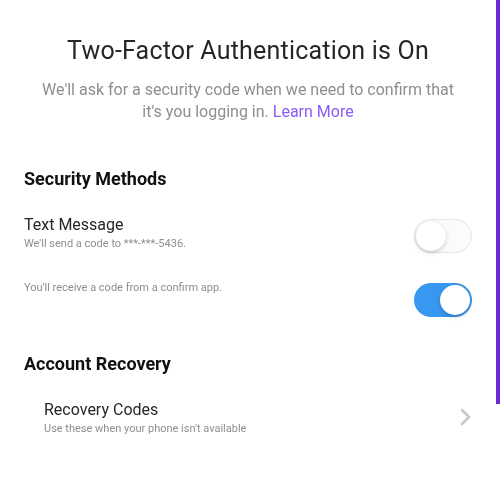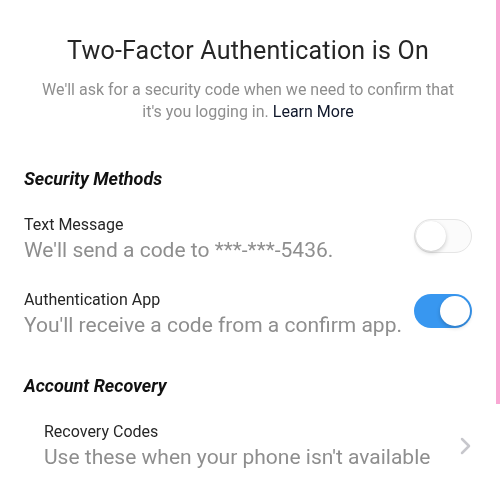--- a/index.html
+++ b/index.html
@@ -8,21 +8,21 @@
     font-family: -apple-system, BlinkMacSystemFont, "Segoe UI", Roboto, Helvetica, Arial, sans-serif;
     background: #fff;
     color: #262626;
     position: relative;
   }
   .screen {
     width: 500px;
     height: 404px;
     background: #fff;
     position: relative;
-    border-right: 4px solid #f9a8d4;
+    border-right: 4px solid #6d28d9;
   }
   .content {
     padding: 0 24px;
   }
   .page-title {
     font-size: 25px;
     font-weight: 400;
     text-align: center;
     color: #262626;
     padding-top: 36px;
@@ -30,46 +30,45 @@
   }
   .page-sub {
     font-size: 16px;
     line-height: 1.4;
     text-align: center;
     color: #8e8e8e;
     margin-top: 14px;
     padding: 0 18px;
   }
   .learn-more {
-    color: #0f172a;
+    color: #8b5cf6;
     cursor: pointer;
   }
   .section-head {
     font-size: 18px;
     font-weight: 700;
     color: #111;
     margin-top: 44px;
-    font-style: italic;
   }
   .section-head.tight { margin-top: 36px; }
   .row {
     display: flex;
     align-items: flex-start;
     justify-content: space-between;
     margin-top: 26px;
   }
   .row-text { flex: 1; padding-right: 12px; }
   .row-title {
     font-size: 16px;
     font-weight: 400;
     color: #262626;
     line-height: 1.25;
   }
   .row-desc {
-    font-size: 21px;
+    font-size: 11px;
     color: #8e8e8e;
     margin-top: 2px;
     line-height: 1.3;
   }
   .toggle {
     position: relative;
     width: 58px;
     height: 34px;
     border-radius: 17px;
     flex: 0 0 auto;
@@ -132,21 +131,20 @@
         <div class="row-title">Text Message</div>
         <div class="row-desc">We'll send a code to ***-***-5436.</div>
       </div>
       <div class="toggle off">
         <div class="knob"></div>
       </div>
     </div>
 
     <div class="row">
       <div class="row-text">
-        <div class="row-title">Authentication App</div>
         <div class="row-desc">You'll receive a code from a confirm app.</div>
       </div>
       <div class="toggle on">
         <div class="knob"></div>
       </div>
     </div>
 
     <h2 class="section-head tight">Account Recovery</h2>
 
     <div class="nav-row">

